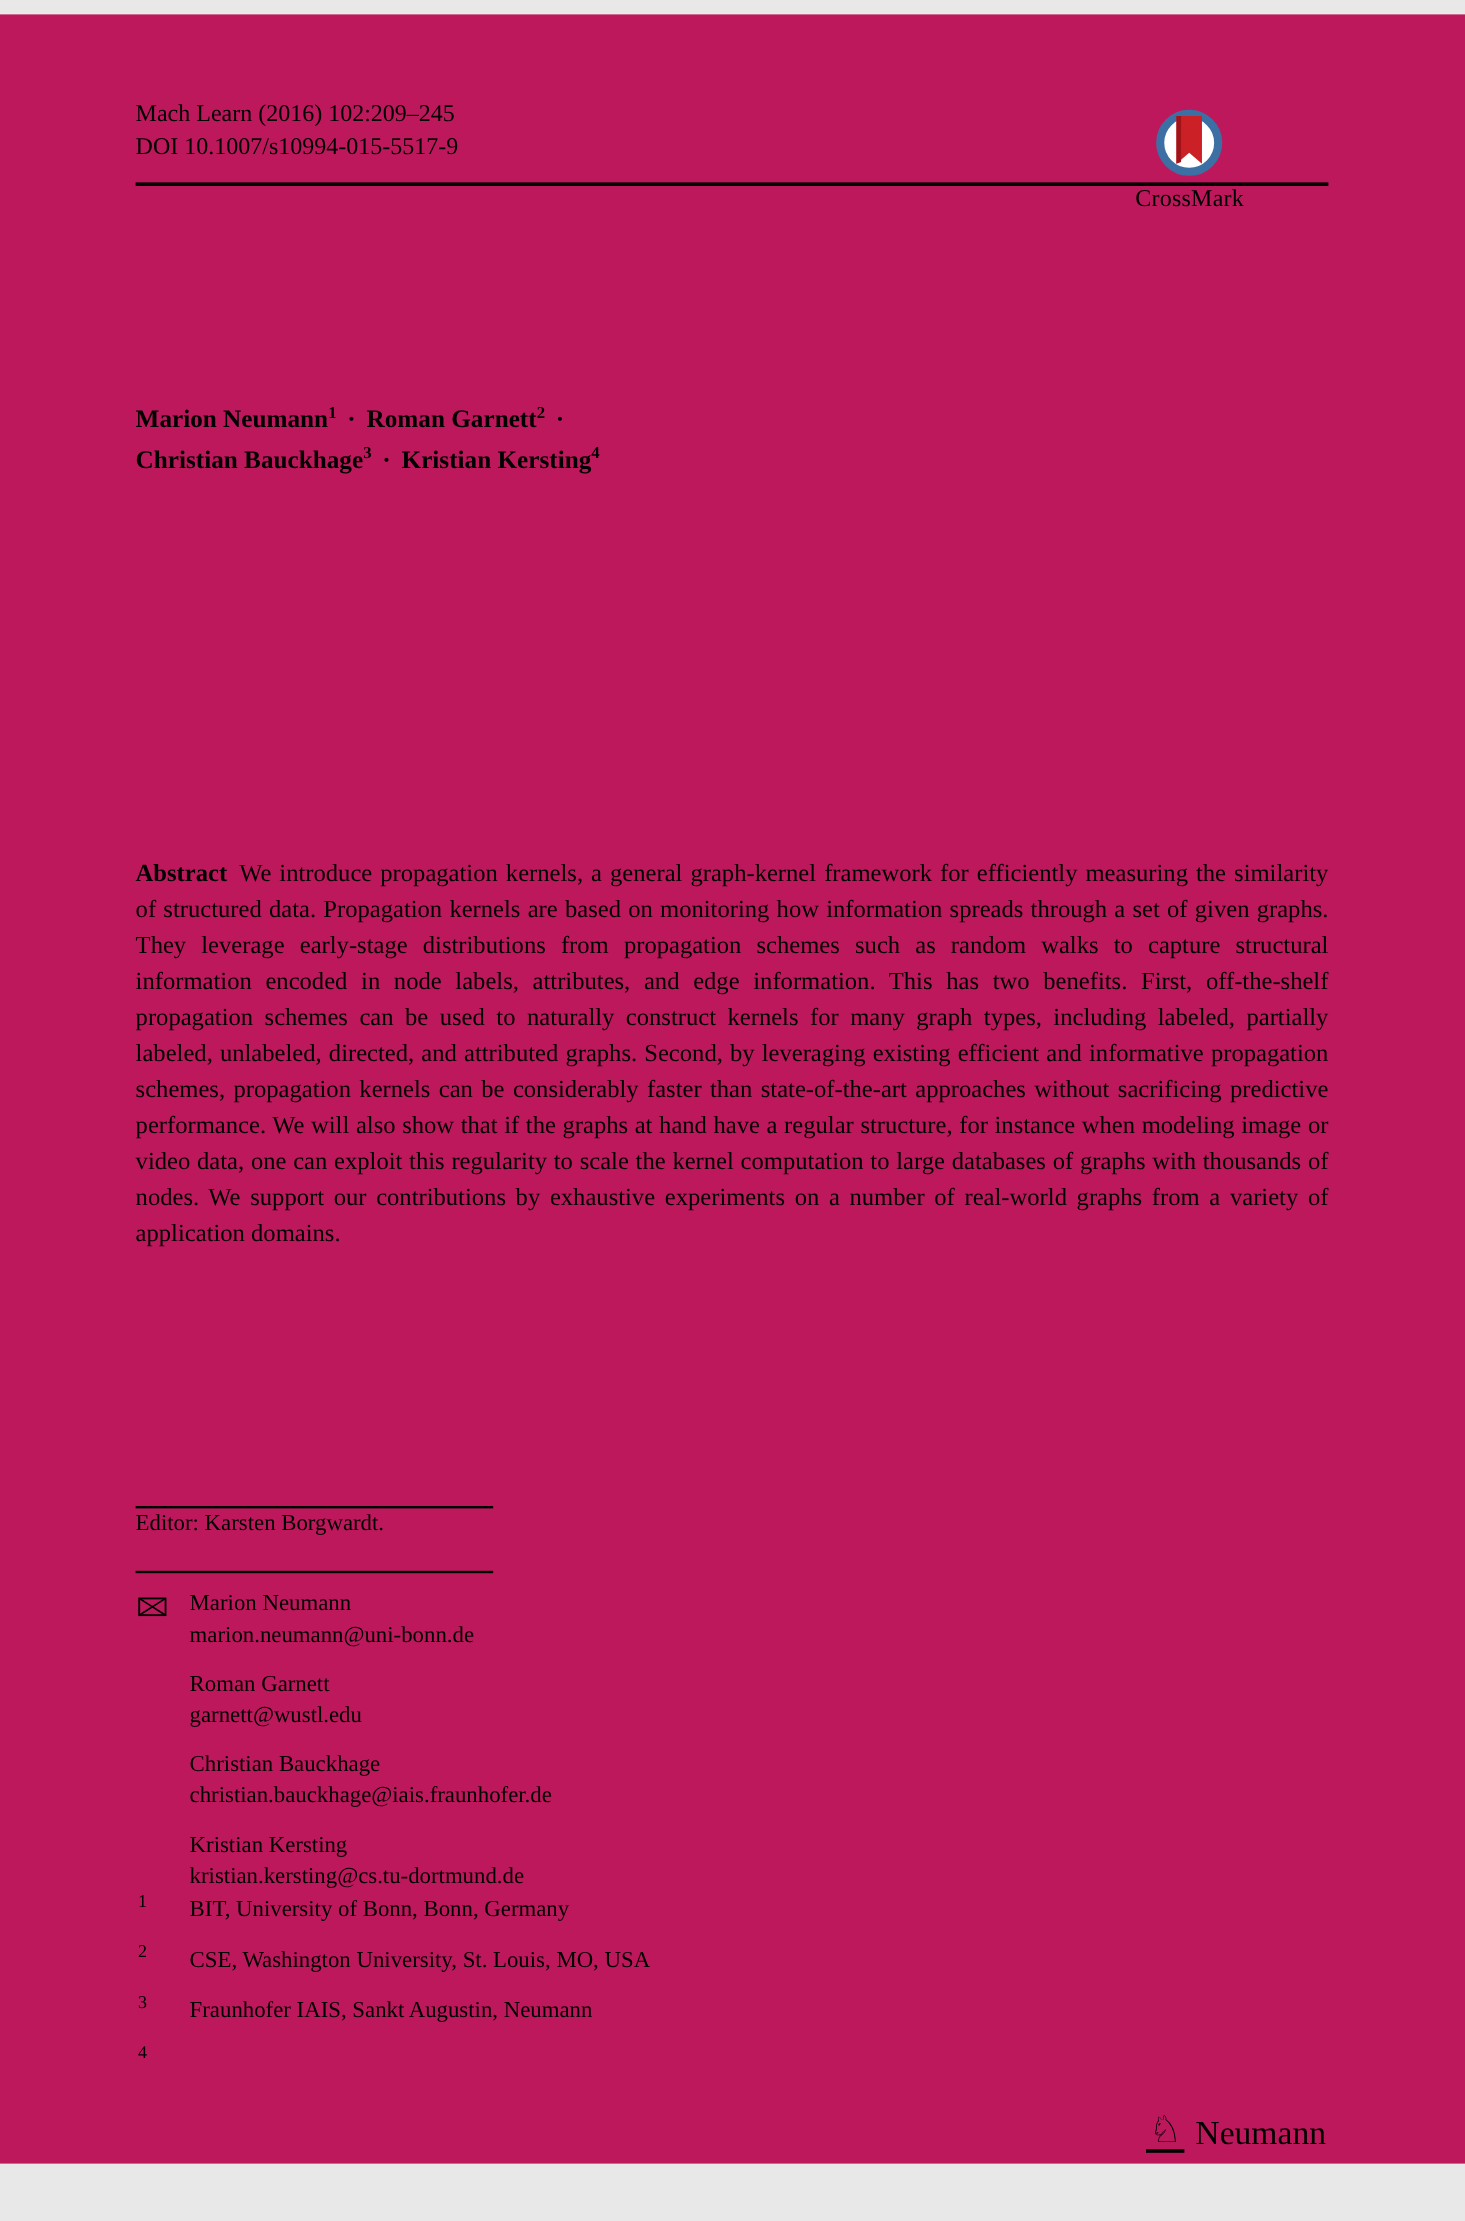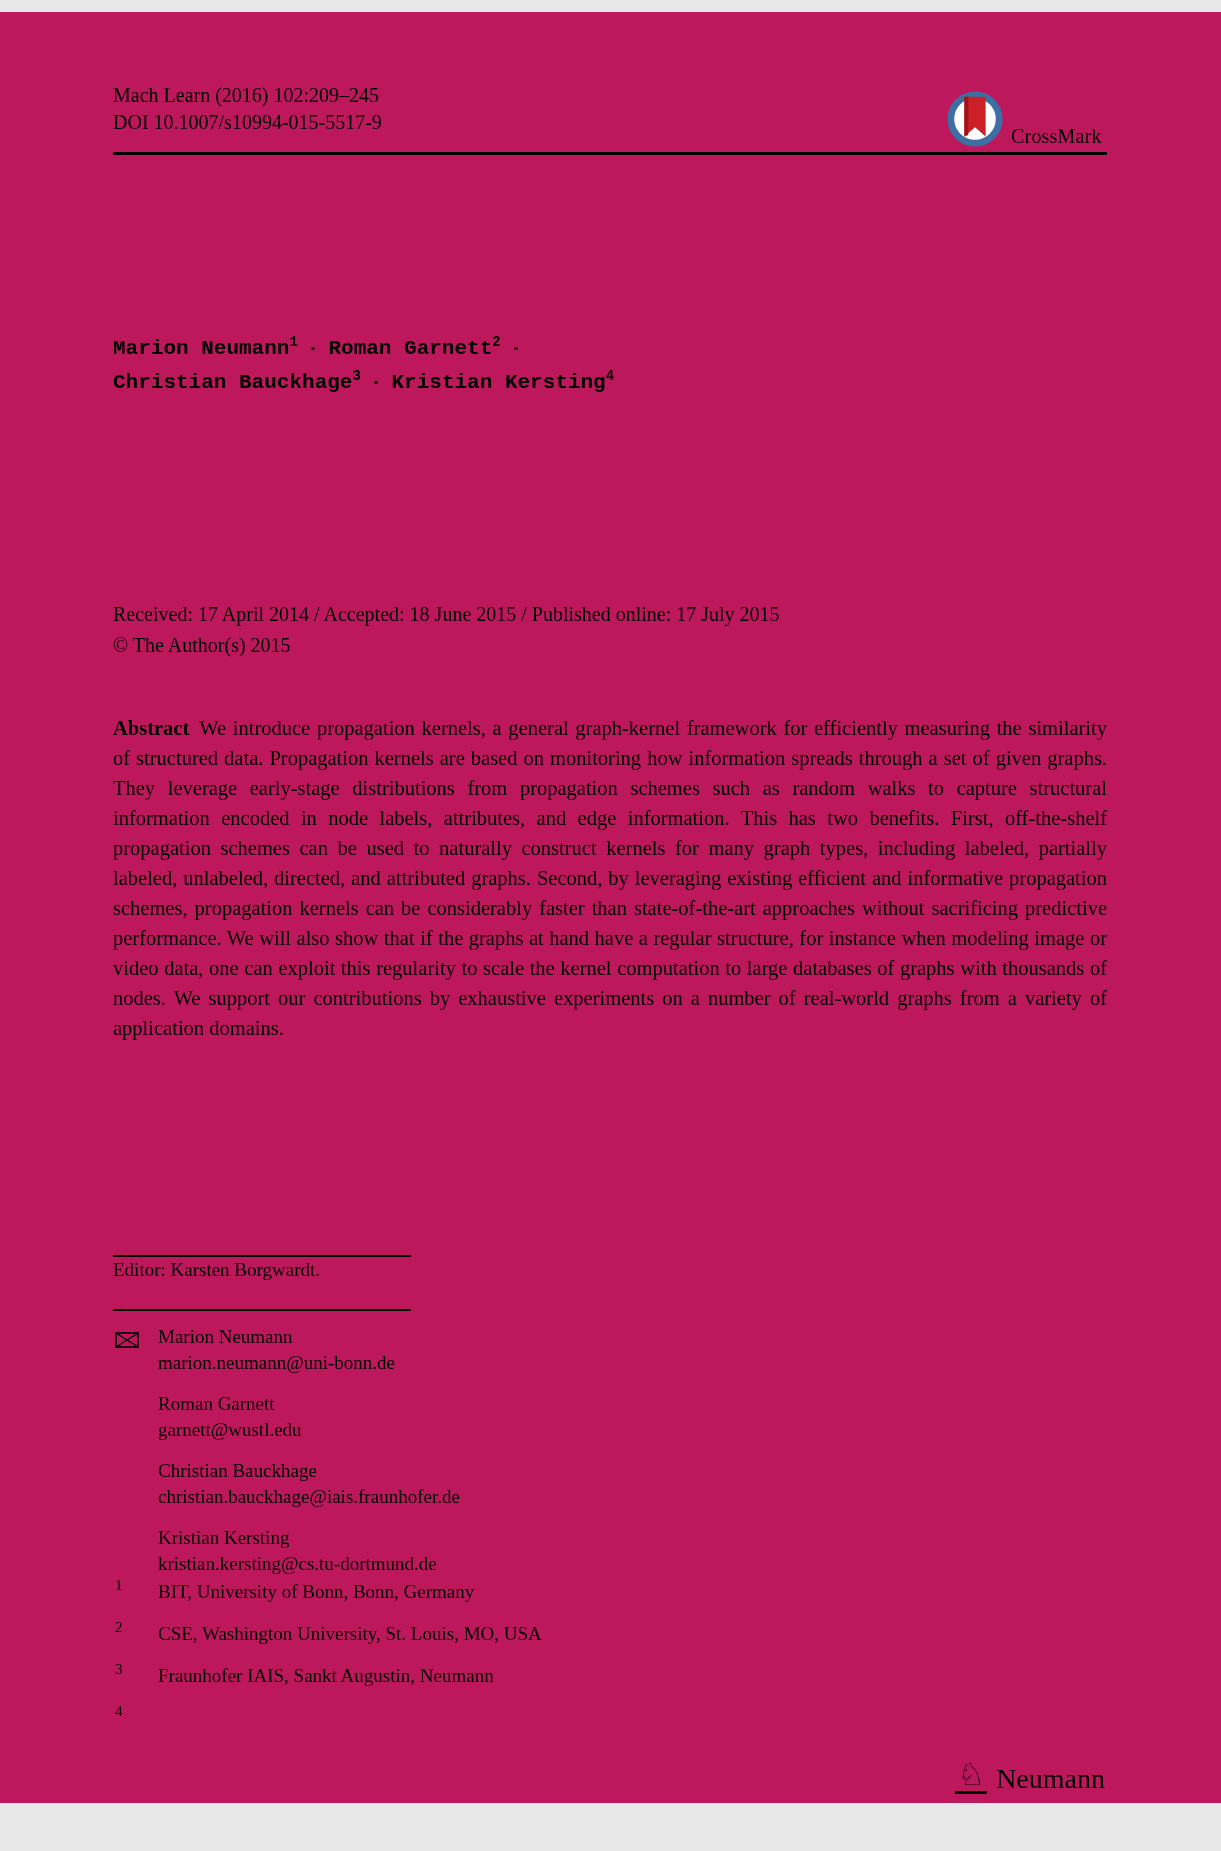--- a/index.html
+++ b/index.html
@@ -7,27 +7,27 @@
     position:relative;
     width:1221px; height:1791px;
     background:#be185d;
     font-family:"Liberation Serif", serif;
     color:#000;
     margin:12px auto;
     overflow:hidden;
   }
   
   .journal-info { position:absolute; left:113px; top:70px; font-size:20px; line-height:27px; }
-  .crossmark { position:absolute; left:946px; top:78px; display:flex; align-items:flex-end; gap:7px; }
+  .crossmark { position:absolute; left:946px; top:78px; display:flex; align-items:center; gap:7px;flex-direction:column; }
   .crossmark svg { display:block; }
   .crossmark-label { font-size:20px; letter-spacing:0.2px; }
   .header-rule { position:absolute; left:113px; top:140px; width:994px; height:3px; background:#000; }
   
   .paper-title { position:absolute; left:113px; top:212px; font-size:29px; font-weight:bold; line-height:39px; letter-spacing:0.2px; }
-  .authors { position:absolute; left:113px; top:320px; font-size:21px; font-weight:bold; line-height:34px;font-family:Liberation Mono, monospace; }
+  .authors { position:absolute; left:113px; top:320px; font-size:21px; font-weight:bold; line-height:34px; }
   .authors sup { font-size:14px; vertical-align:super; line-height:0; }
   .author-sep { padding:0 9px; }
   
   .dates { position:absolute; left:113px; top:587px; font-size:20px; line-height:31px; }
   
   .abstract { position:absolute; left:113px; top:701px; width:994px; font-size:20.5px; line-height:30px; text-align:justify; }
   .abstract .abstract-label { font-weight:bold; padding-right:10px; }
   .abstract .em { }
   
   .fn-rule { position:absolute; left:113px; height:2px; background:#000; width:298px; }
@@ -64,24 +64,20 @@
       </svg>
     </span>
     <span class="crossmark-label">CrossMark</span>
   </div>
 
   <div class="header-rule"></div>
 
 
   <div class="authors" id="authors"><span>Marion Neumann<sup>1</sup></span><span class="author-sep">·</span><span>Roman Garnett<sup>2</sup></span><span class="author-sep">·</span><br><span>Christian Bauckhage<sup>3</sup></span><span class="author-sep">·</span><span>Kristian Kersting<sup>4</sup></span></div>
 
-  <div class="dates">
-    <div>Received: 17 April 2014 / Accepted: 18 June 2015 / Published online: 17 July 2015</div>
-    <div>© The Author(s) 2015</div>
-  </div>
 
   <div class="abstract">
     <span class="abstract-label">Abstract</span><span>We introduce </span><span class="em">propagation kernels</span><span>, a general graph-kernel framework for efficiently measuring the similarity of structured data. Propagation kernels are based on monitoring how information spreads through a set of given graphs. They leverage early-stage distributions from propagation schemes such as random walks to capture structural information encoded in node labels, attributes, and edge information. This has two benefits. First, off-the-shelf propagation schemes can be used to naturally construct kernels for many graph types, including labeled, partially labeled, unlabeled, directed, and attributed graphs. Second, by leveraging existing efficient and informative propagation schemes, propagation kernels can be considerably faster than state-of-the-art approaches without sacrificing predictive performance. We will also show that if the graphs at hand have a regular structure, for instance when modeling image or video data, one can exploit this regularity to scale the kernel computation to large databases of graphs with thousands of nodes. We support our contributions by exhaustive experiments on a number of real-world graphs from a variety of application domains.</span>
   </div>
 
   <div class="fn-rule r1"></div>
   <div class="editor-line">Editor: Karsten Borgwardt.</div>
   <div class="fn-rule r2"></div>
 
   <div class="contacts" id="contacts">

